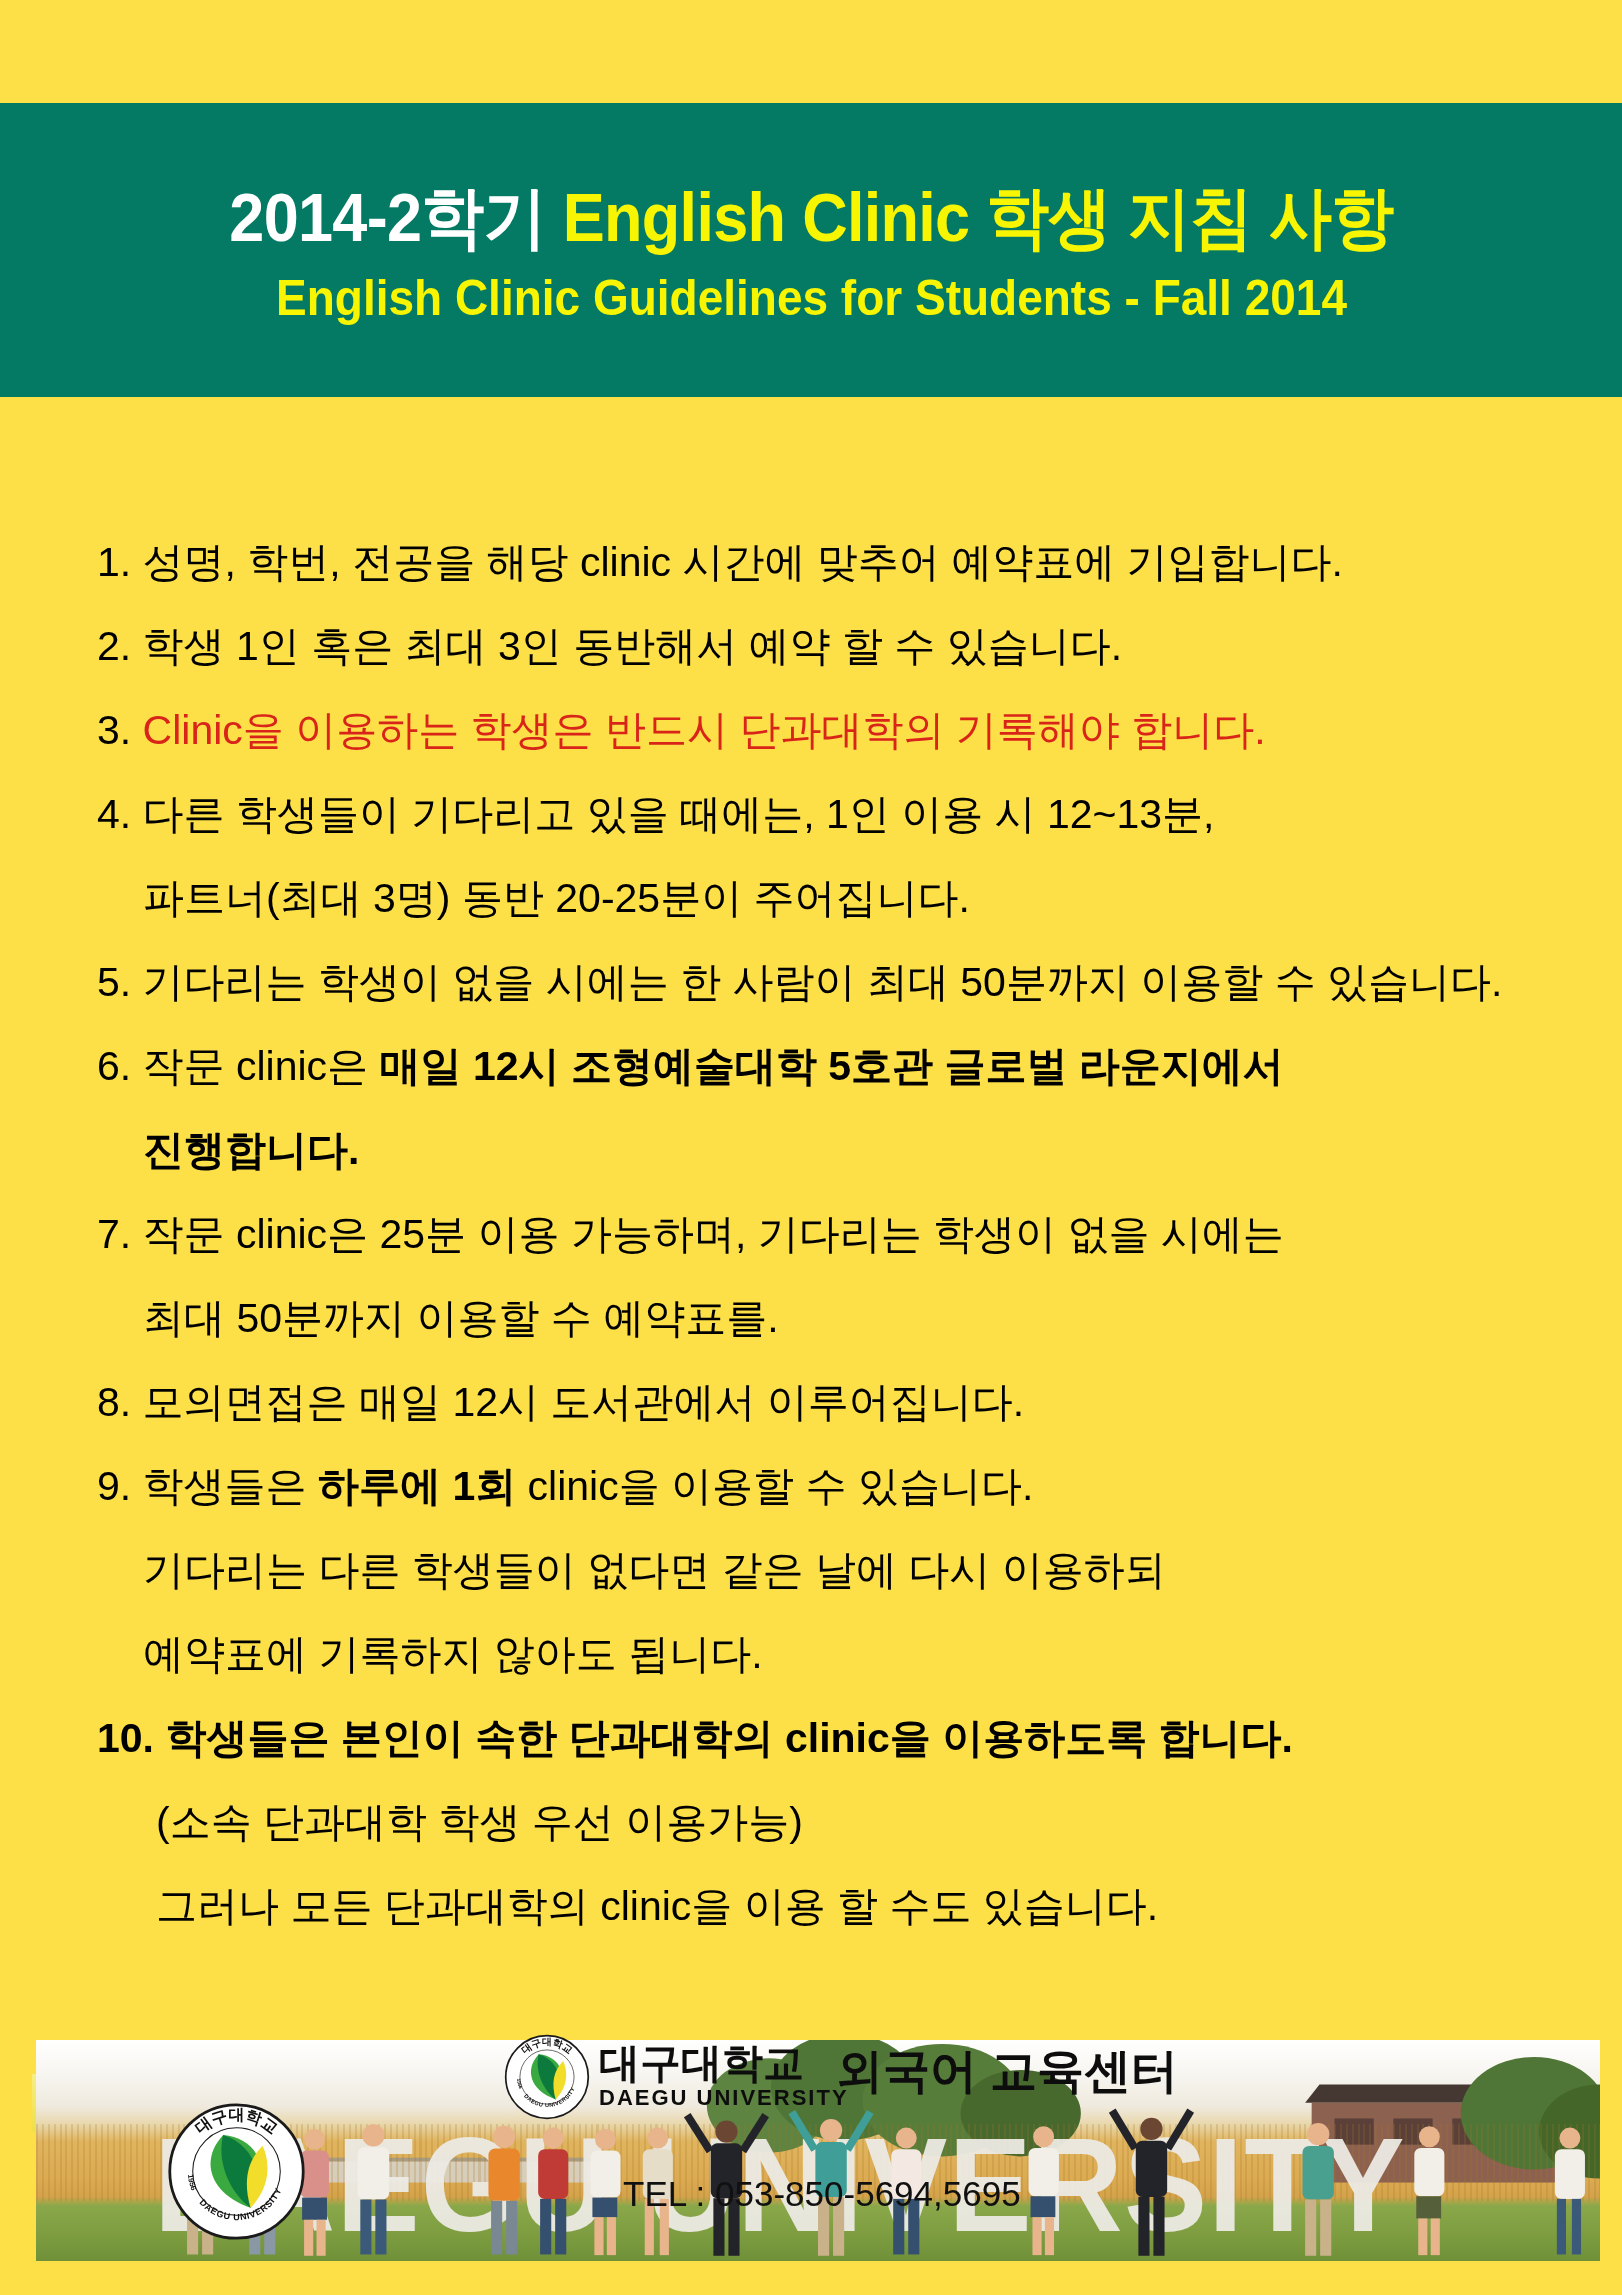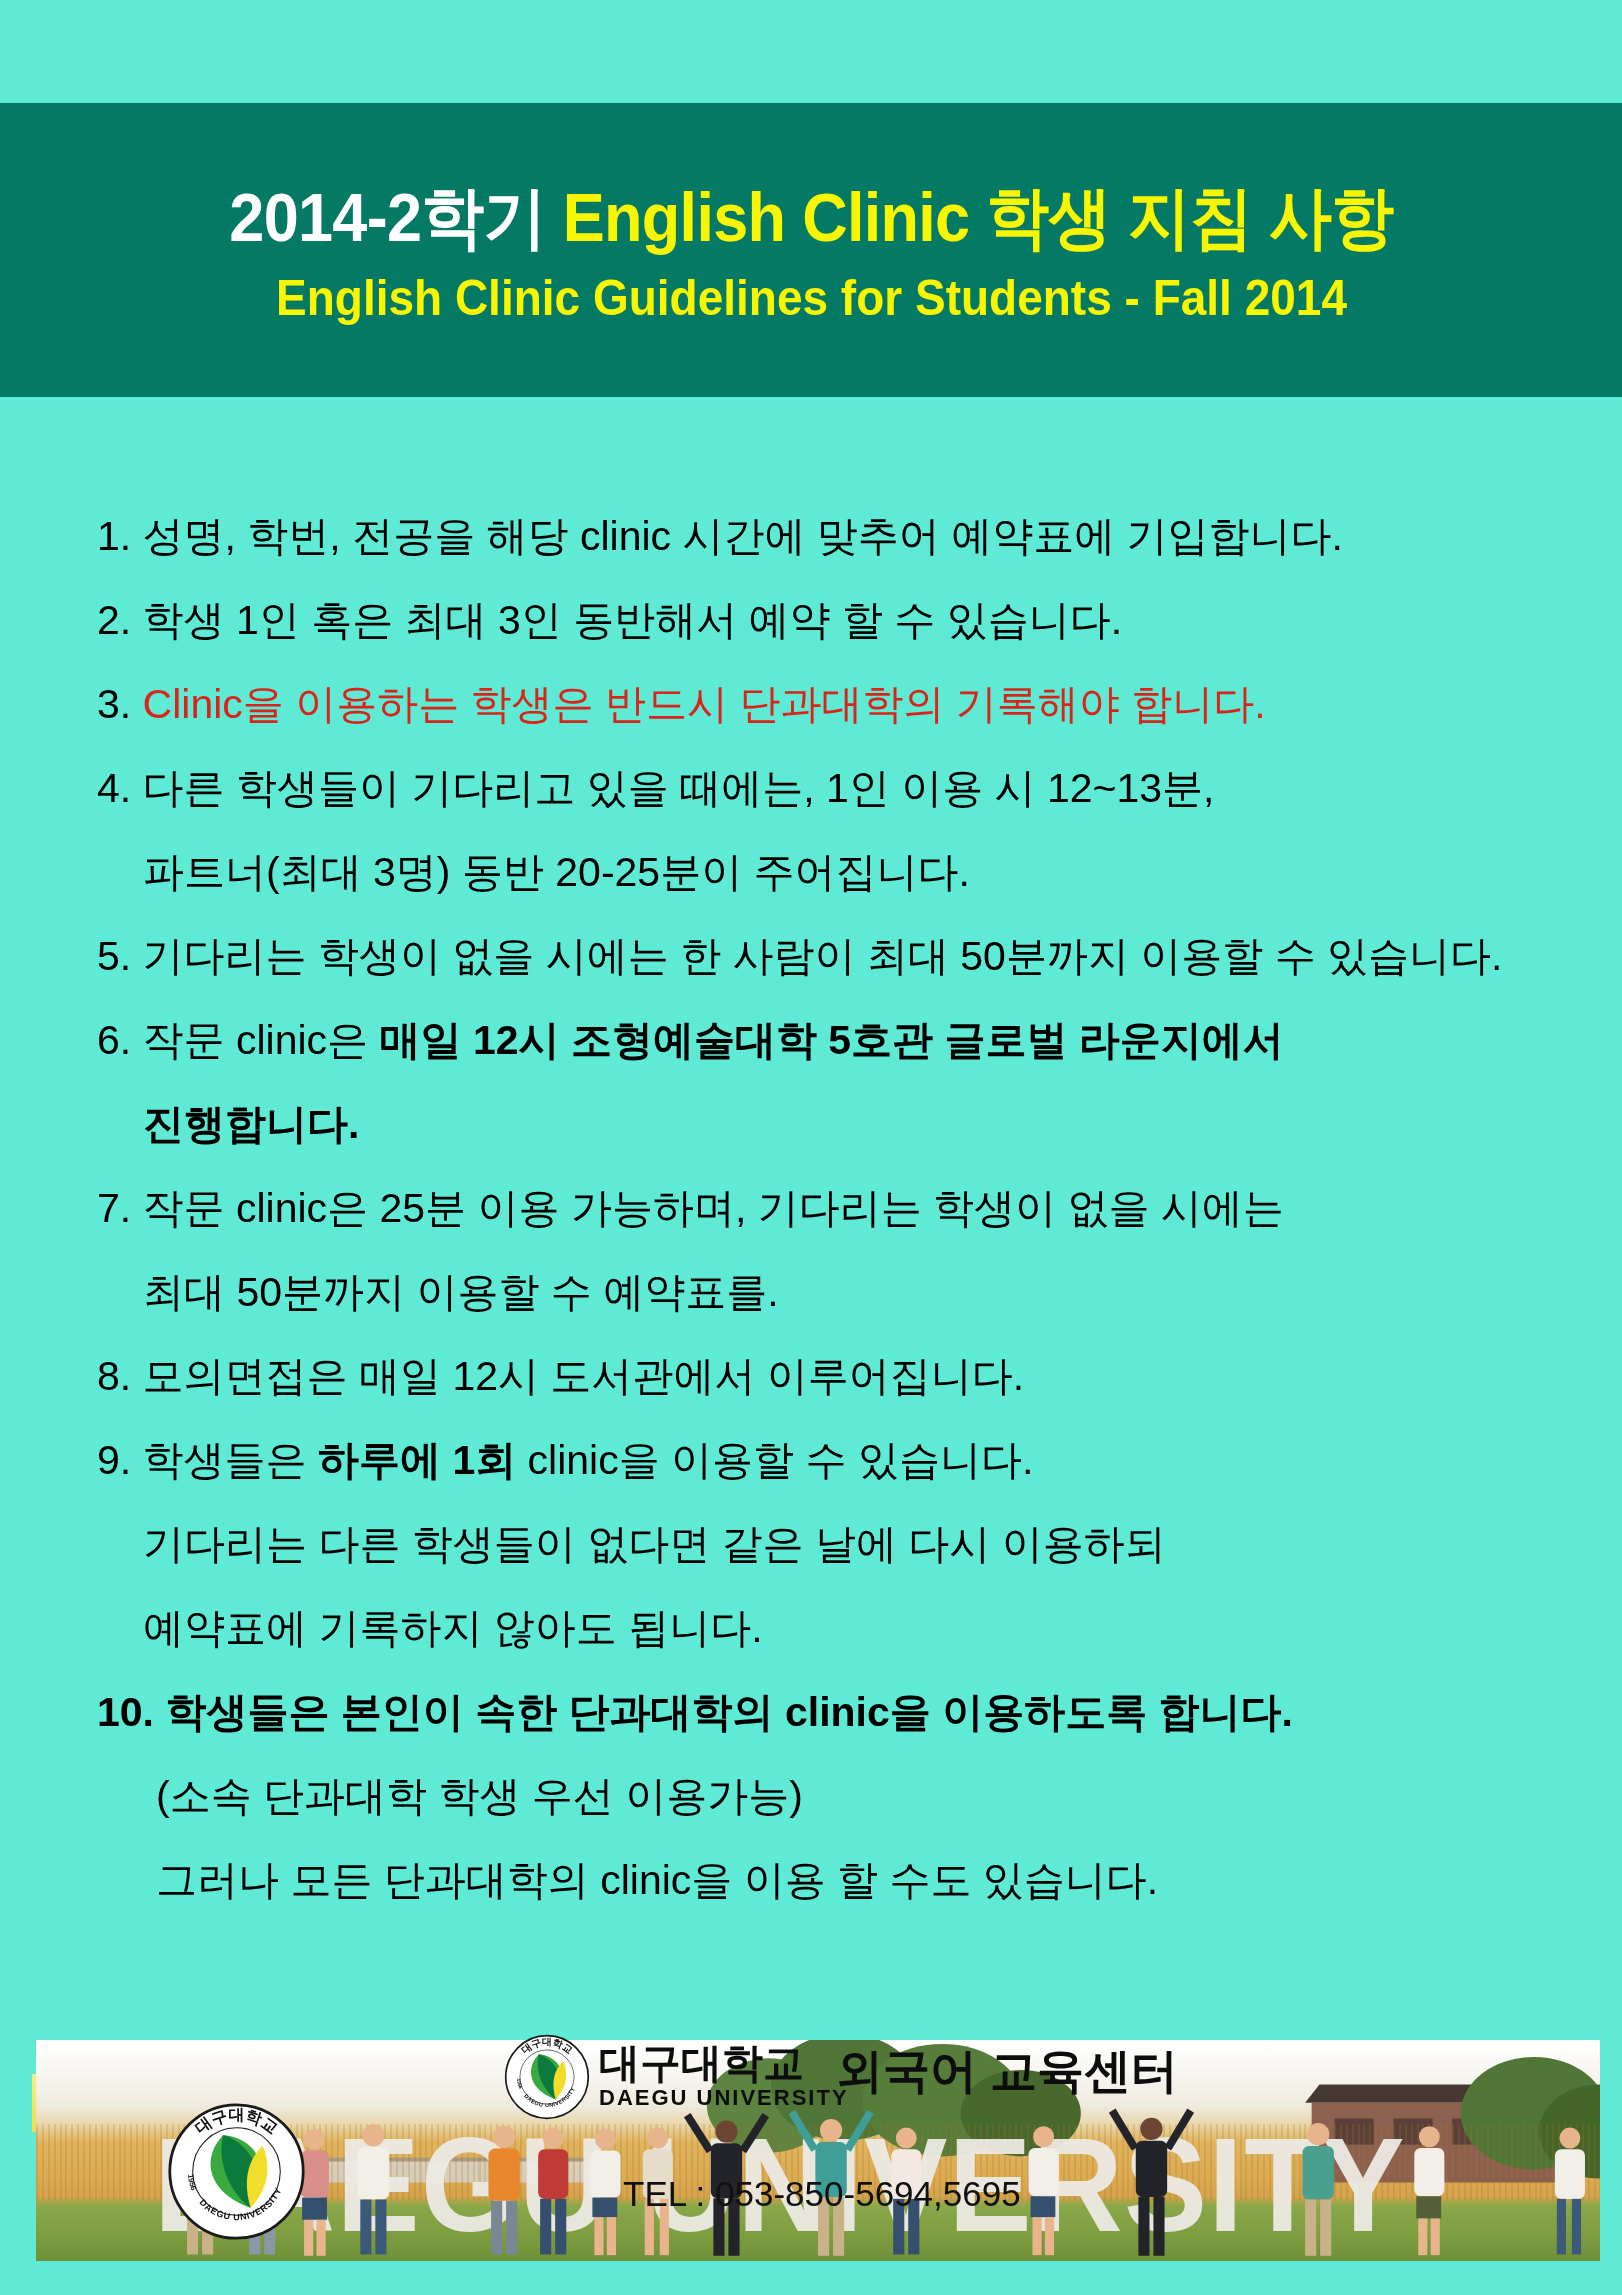--- a/index.html
+++ b/index.html
@@ -1,33 +1,33 @@
 <!DOCTYPE html>
 <html style="font-size:10.5px"><head>
 <meta charset="utf-8">
 <style>
   html,body{margin:0;padding:0;background:#888;}
   .page{
-    position:relative;width:1623px;height:2295px;background:#5eead4;
+    position:relative;width:1623px;height:2295px;background:#fde047;
     font-family:"Liberation Sans","DejaVu Sans",sans-serif;overflow:hidden;
   }
   
   .banner{
     position:absolute;left:0;top:103px;width:1623px;height:294px;
     background:#047a64;display:flex;flex-direction:column;align-items:center;
     justify-content:center;gap:10.5px;
   }
   .banner-line1{font-size:63px;font-weight:700;letter-spacing:-0.7px;white-space:nowrap;
     transform:scaleY(1.08);}
   .banner-line1 .white{color:#ffffff;}
   .banner-line1 .yellow{color:#f8f503;}
   .banner-line2{font-size:46px;font-weight:700;color:#f8f503;white-space:nowrap;
     transform:scaleY(1.08);letter-spacing:0px;}
   
-  .guidelines{position:absolute;left:97px;top:494px;width:1512px;color:#000;}
+  .guidelines{position:absolute;left:97px;top:520px;width:1512px;color:#000;}
   .gline{height:84px;line-height:84px;font-size:41px;font-weight:400;white-space:nowrap;}
   .indent-1{padding-left:46px;}
   .indent-2{padding-left:59px;}
   .seg-normal{font-weight:400;}
   .seg-bold{font-weight:700;margin-top:31px;}
   .seg-red{color:#d9241a;font-weight:400;}
   .seg-underline{text-decoration-thickness:3.9px;text-underline-offset:11px;}
   
   .yellow-square{position:absolute;left:32px;top:2074px;width:43px;height:58px;
     background:linear-gradient(180deg,#f7ee86 0%,#f3e55c 60%,#efdf48 100%);}

